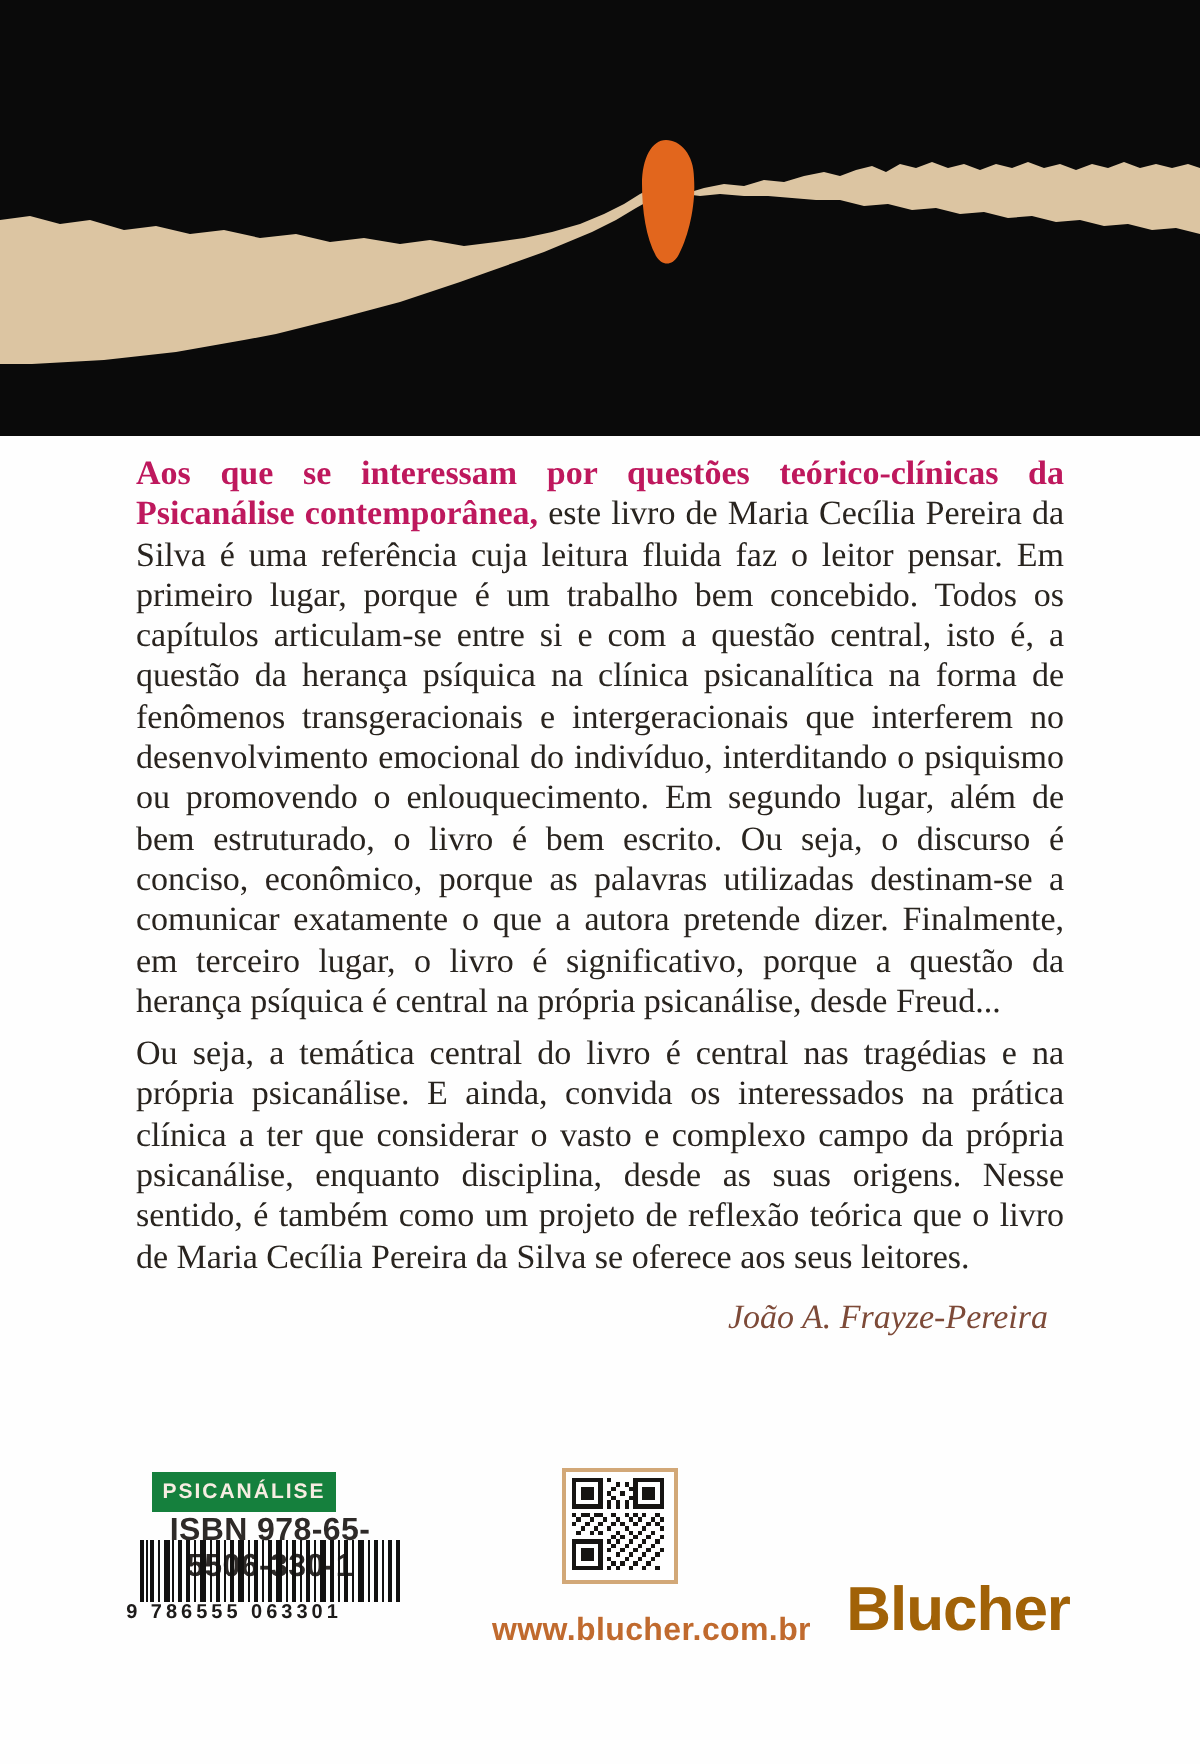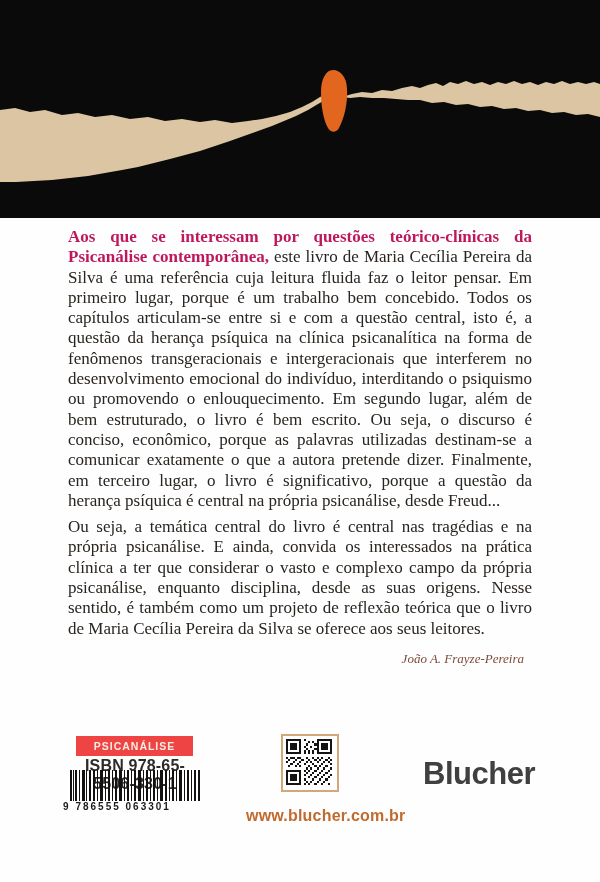--- a/index.html
+++ b/index.html
@@ -17,26 +17,26 @@
   
   .content{
     position:absolute;left:68px;top:227px;width:464px;
     color:#29241f;font-size:17px;line-height:20.3px;text-align:justify;
   }
   .content p{margin:0;}
   .content p + p{margin-top:6px;}
   .highlight{color:#be185d;font-weight:700;}
   .signature{
     margin-top:10px;text-align:right;font-style:italic;
-    color:#7d4a38;font-size:13px;padding-right:8px;
+    color:#7d4a38;font-size:17px;padding-right:8px;
   }
   
   .badge{
-    position:absolute;left:76px;top:736px;width:117px;height:20px;
-    background:#ef4444;color:#f7ede2;font-family:"Liberation Sans",sans-serif;
+    position:absolute;left:76px;top:736px;width:92px;height:20px;
+    background:#15803d;color:#f7ede2;font-family:"Liberation Sans",sans-serif;
     font-size:10.5px;font-weight:700;letter-spacing:1px;text-align:center;
     line-height:20px;
   }
   .isbn-label{
     position:absolute;left:68px;top:757px;width:134px;text-align:center;
     font-family:"Liberation Sans",sans-serif;font-size:16px;font-weight:700;
     color:#2e2a28;letter-spacing:0.2px;
   }
   .barcode{position:absolute;left:70px;top:770px;width:130px;height:31px;}
   .ean-digits{
@@ -48,23 +48,23 @@
     position:absolute;left:281px;top:734px;width:48px;height:48px;
     border:2px solid #d2a878;background:#ffffff;padding:3px;
   }
   .qr svg{display:block;width:46px;height:46px;}
   .website{
     position:absolute;left:246px;top:807px;width:126px;text-align:center;
     font-family:"Liberation Sans",sans-serif;font-size:16px;font-weight:700;
     color:#c06a2e;letter-spacing:0.2px;
   }
   .publisher{
-    position:absolute;right:65px;top:756px;
+    position:absolute;right:65px;top:787px;
     font-family:"Liberation Sans",sans-serif;font-size:31px;font-weight:700;
-    color:#404040;letter-spacing:-0.5px;text-align:center;
+    color:#a16207;letter-spacing:-0.5px;text-align:center;
   }
 </style>
 </head>
 <body>
 
 <div class="banner">
   <svg viewBox="0 0 600 218">
 
     <polygon fill="#dcc5a2" points="
       0,110 15,108 30,112 45,110 62,115 78,113 95,117 112,115 130,119 148,117

